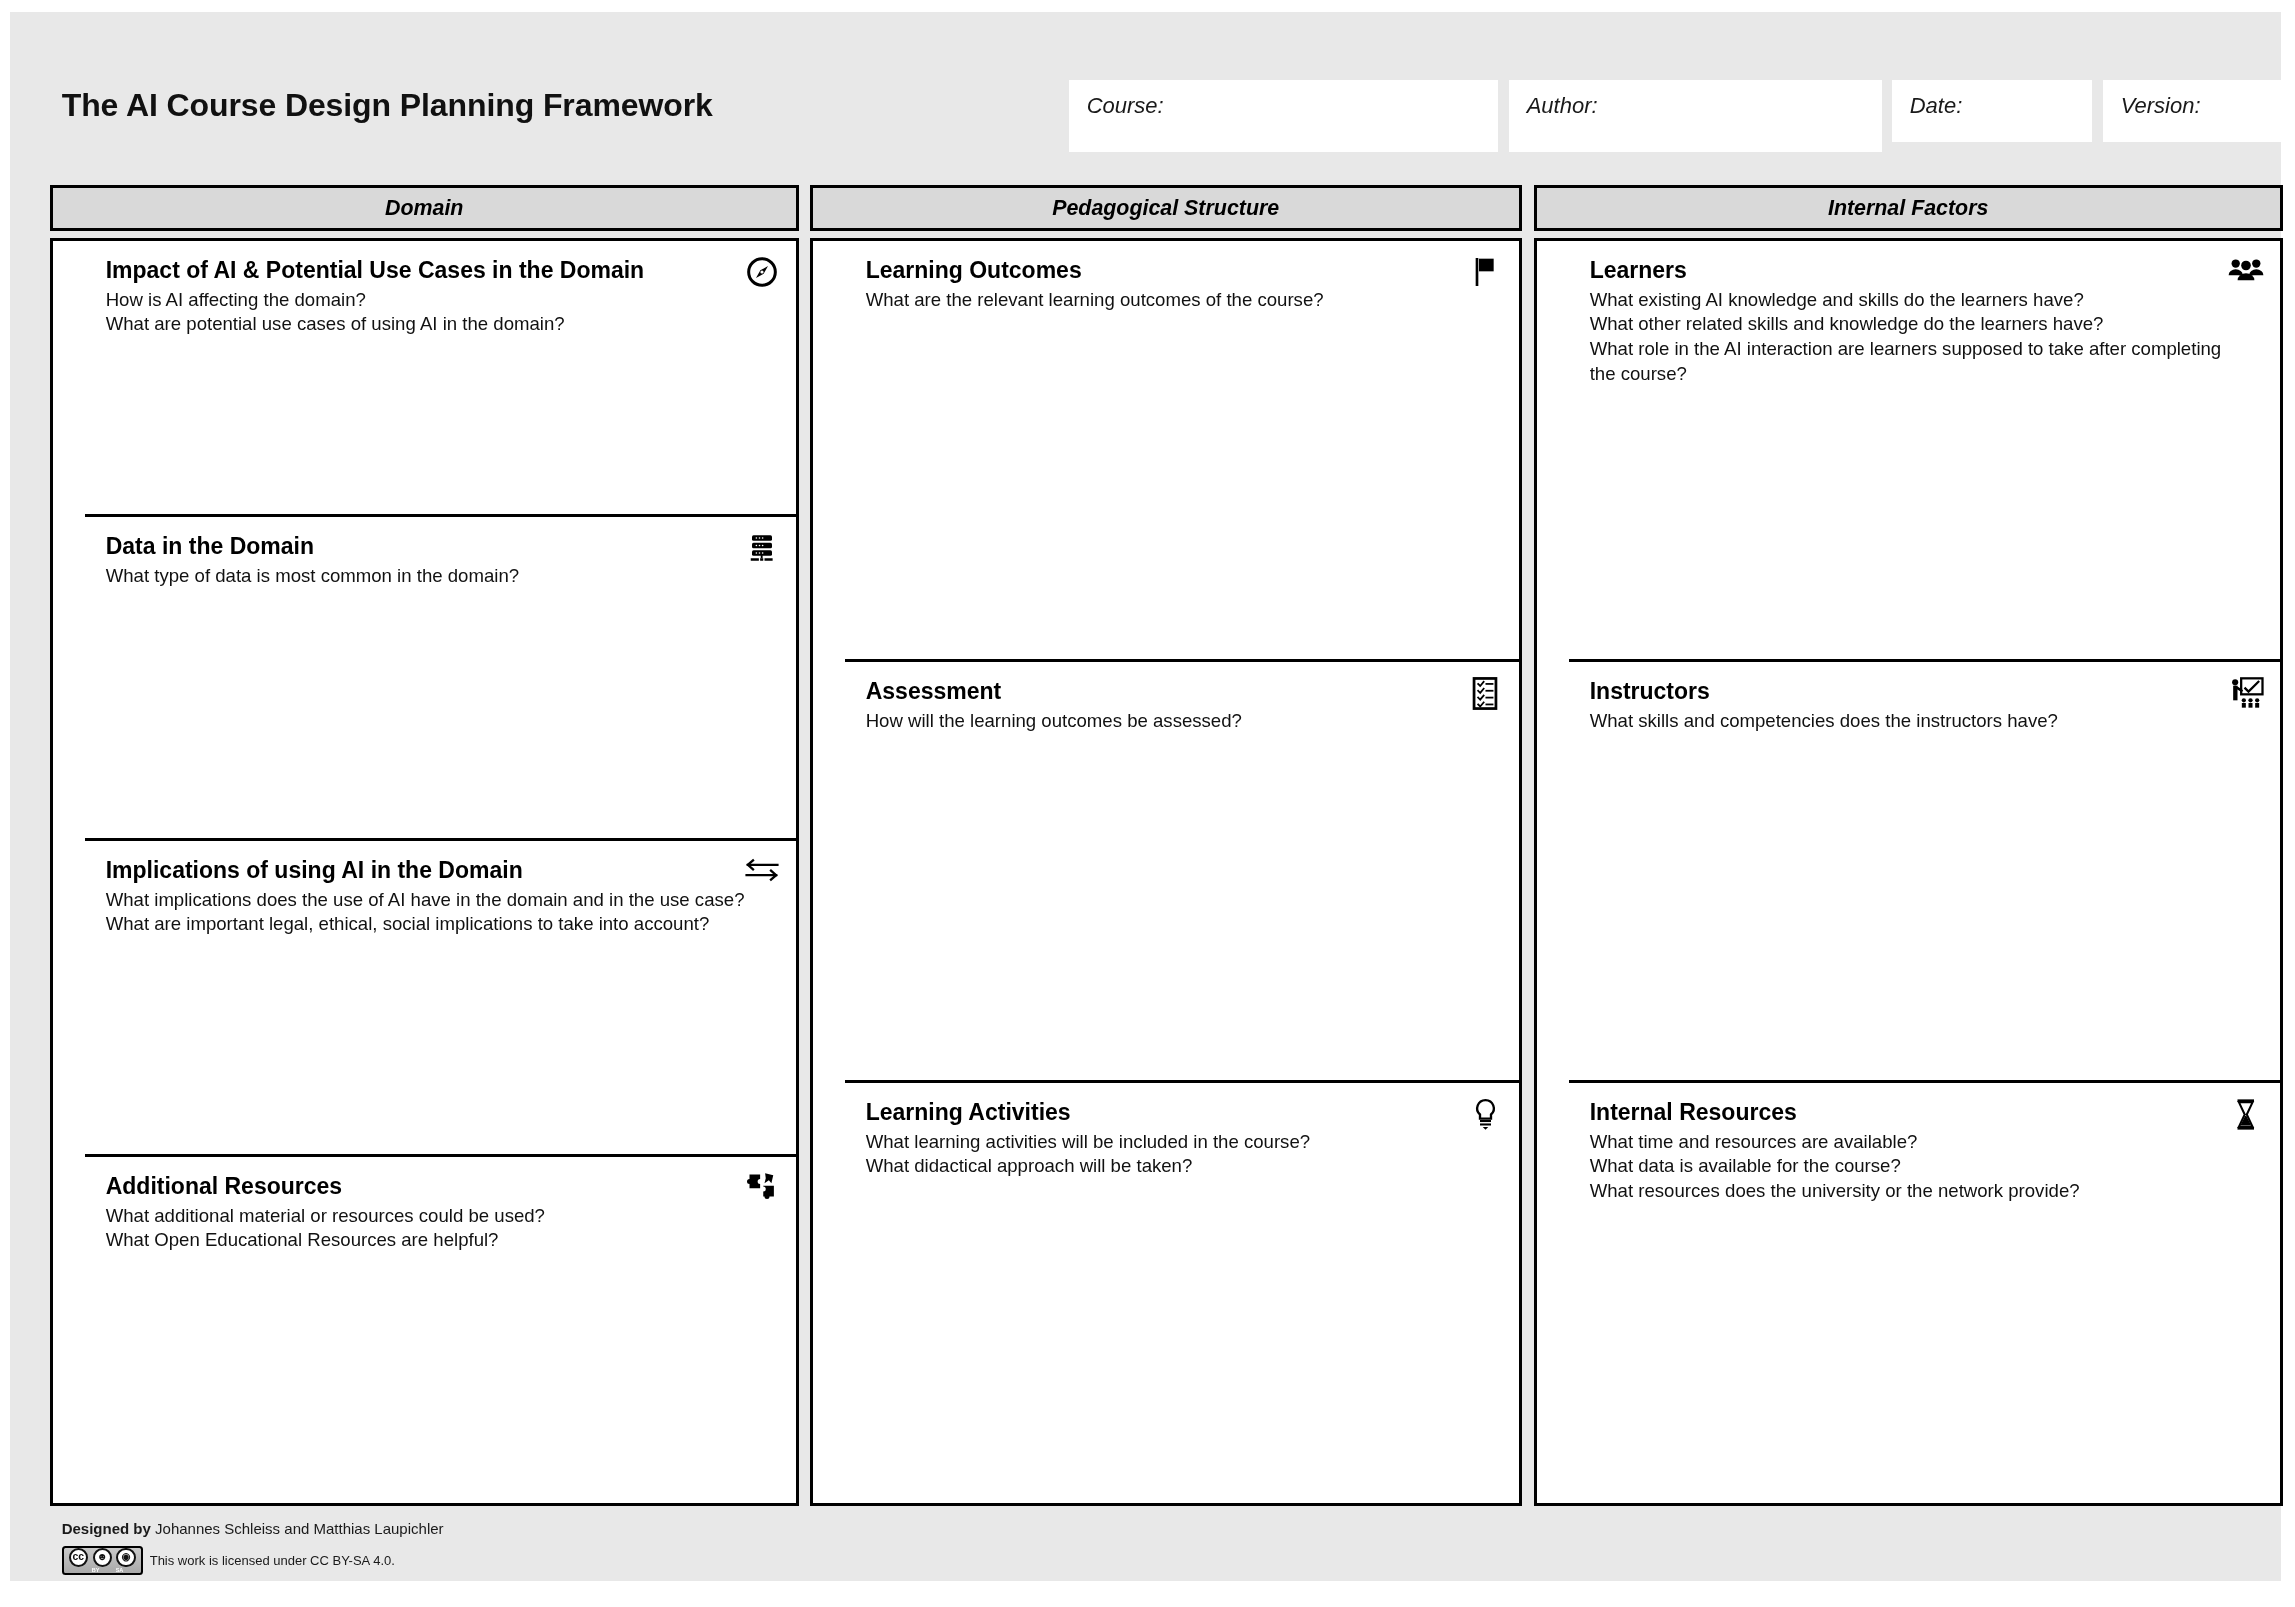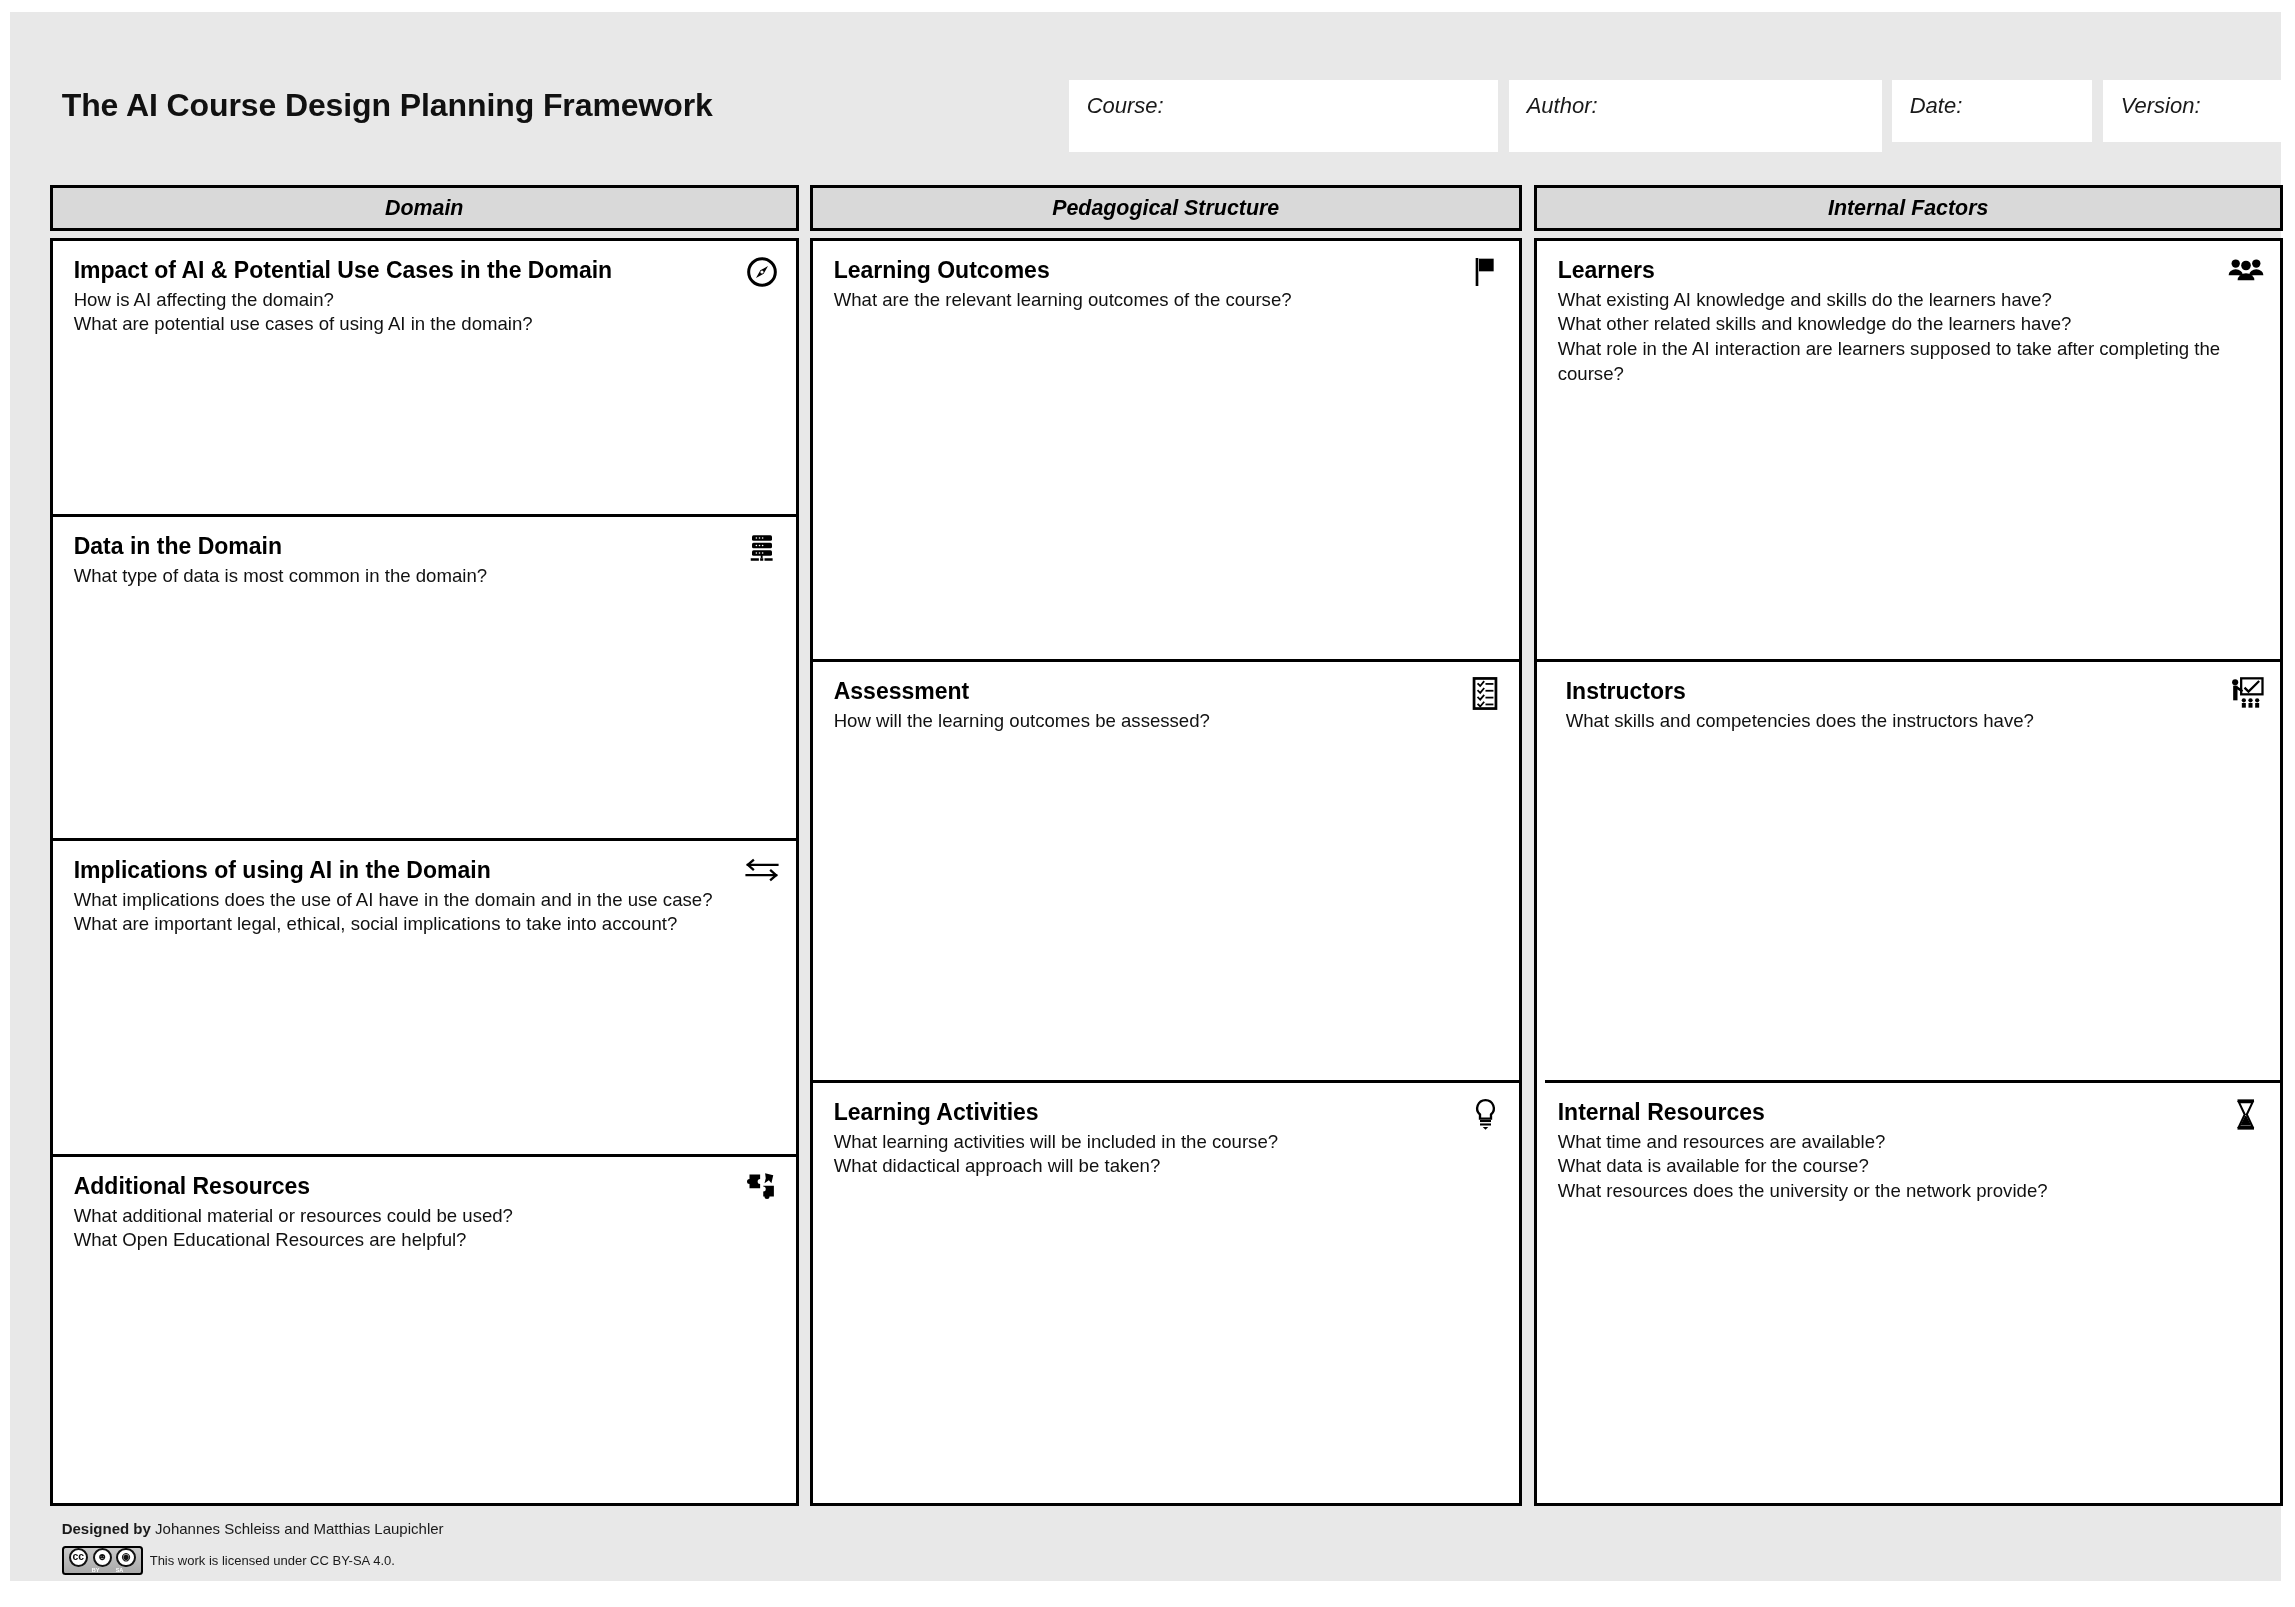--- a/index.html
+++ b/index.html
@@ -92,20 +92,21 @@
   }
 
   .col-body {
     position: relative;
     margin-top: 6.2px;
     height: 1268px;
     border: 3.5px solid #000000;
     background: #ffffff;
     display: flex;
     flex-direction: column;
+    padding-left: 32px;
   }
 
   .card {
     position: relative;
     border-bottom: 3.5px solid #000000;
     background: #ffffff;
     padding: 15px 21px 7px 21px;
     overflow: hidden;
   }
   .card:last-child { border-bottom: none; }
@@ -144,21 +145,21 @@
   .dc3 { height: 316px; }
   .dc4 { height: 344px; }
 
   
   .pc1 { height: 421px; }
   .pc2 { height: 421px; }
   .pc3 { height: 419px; }
 
   
   .ic1 { height: 421px; }
-  .ic2 { height: 421px; margin-left: 8px; }
+  .ic2 { height: 421px; }
   .ic3 { height: 419px; }
 
   
   .footer {
     position: absolute;
     left: 52px;
     top: 1508px;
     width: 1381px;
   }
   .designed-by {

